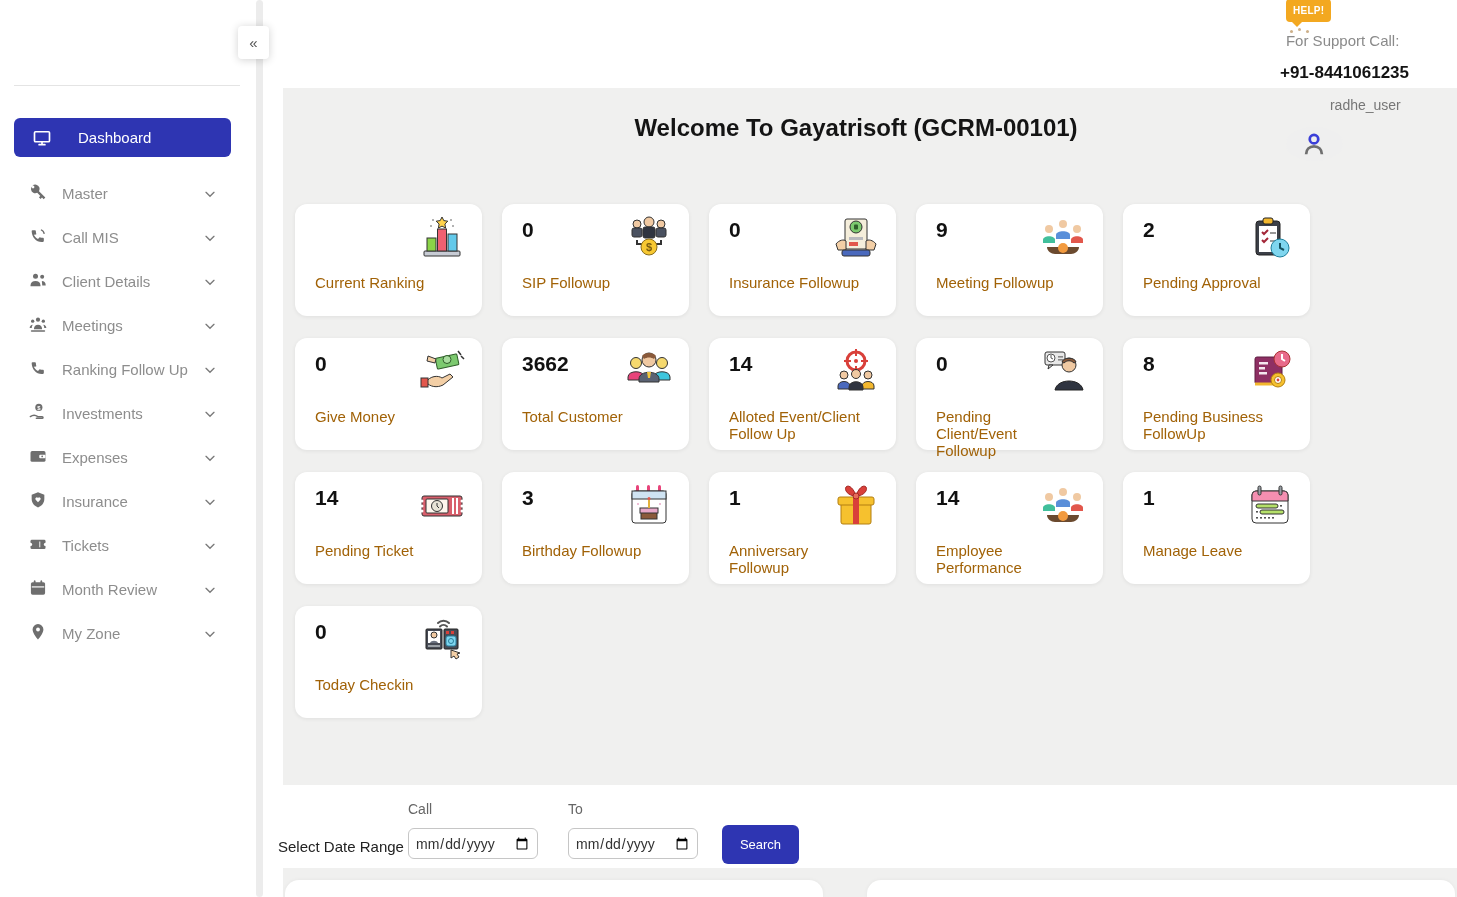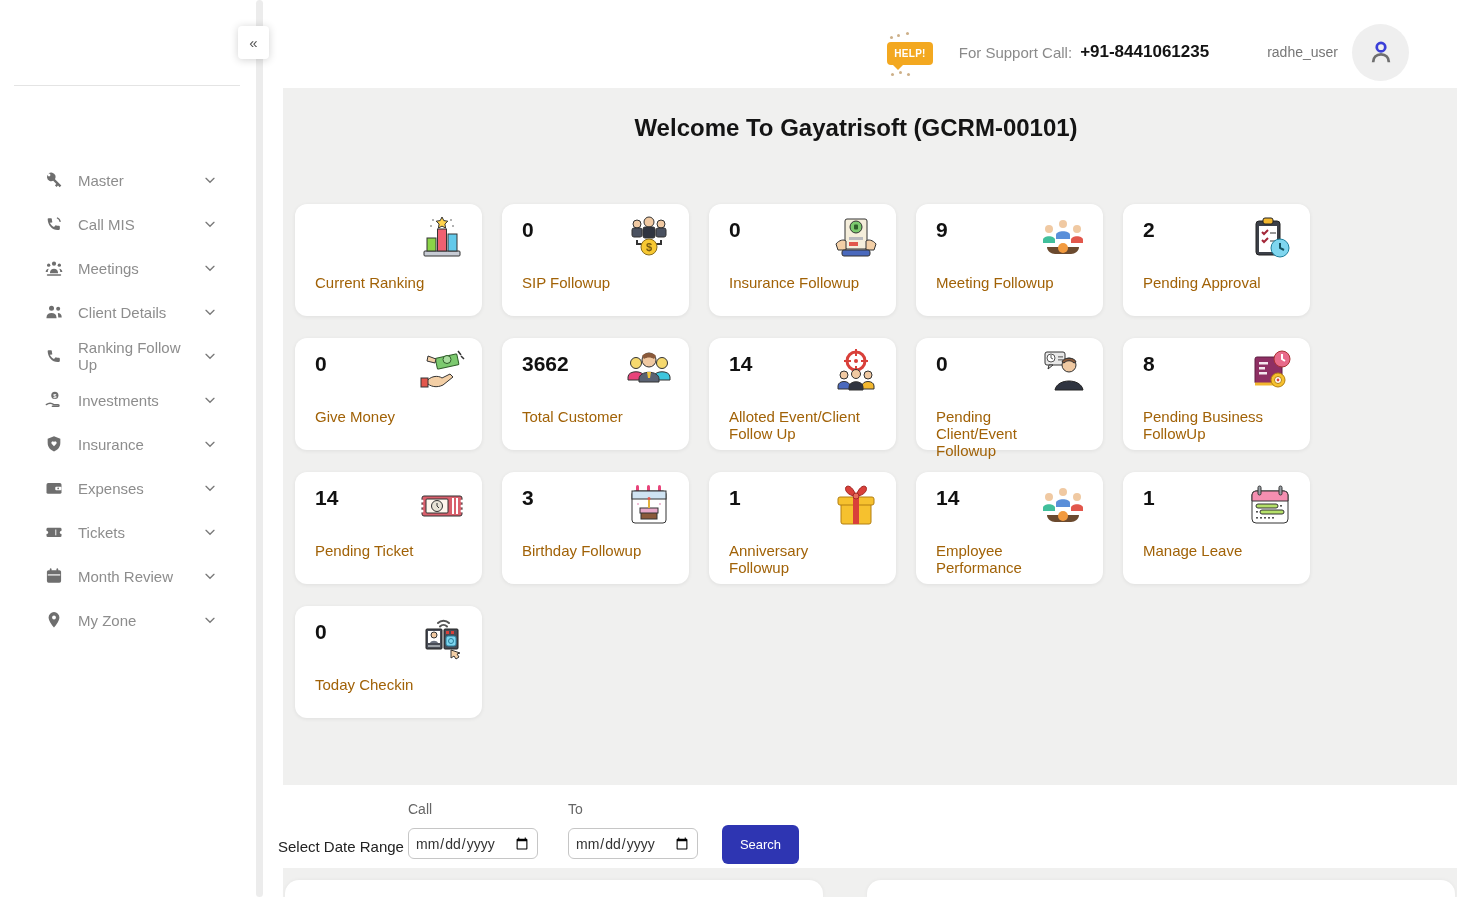--- a/index.html
+++ b/index.html
@@ -14,30 +14,30 @@
   .logo-divider { position:absolute; left:14px; top:85px; width:226px; height:1px; background:#e4e4e4; }
   .scroll-strip { position:absolute; left:256px; top:0; width:7px; height:897px; background:#ececec; border-radius:4px; z-index:4; }
   .collapse-btn { position:absolute; left:238px; top:26px; width:31px; height:33px; background:#fff; border:none;
     border-radius:4px; box-shadow:0 1px 8px rgba(0,0,0,.18); z-index:9; color:#555; font-size:15px; cursor:pointer;
     display:flex; align-items:center; justify-content:center; }
 
   .menu-active { position:absolute; left:14px; top:118px; width:217px; height:39px; background:var(--accent,#2e35b2);
     border-radius:6px; display:flex; align-items:center; gap:12px; padding-left:18px; color:#fff; cursor:pointer; }
   .menu-active .s-label { color:#fff; font-size:15px; }
   .side-menu { position:absolute; left:0; top:158px; width:255px; }
-  .side-item { height:44px; display:flex; align-items:center; padding-left:44px; cursor:pointer; }
+  .side-item { height:44px; display:flex; align-items:flex-end; padding-left:28px; cursor:pointer; }
   .s-icon { width:20px; height:20px; display:inline-flex; color:#6e6e6e; flex:0 0 20px; }
   .s-icon svg { width:20px; height:20px; }
   .s-label { margin-left:14px; font-size:15px; color:#8d8d8d; flex:1; }
   .s-chev { margin-right:37px; width:16px; height:16px; color:#7a7a7a; }
   .s-chev svg { width:16px; height:16px; }
 
   
   .topbar { position:absolute; left:255px; top:0; width:1202px; height:88px; background:#fff; }
-  .topbar-right { position:absolute; right:48px; top:0; height:104px; display:flex; align-items:center; gap:14px; }
+  .topbar-right { position:absolute; right:48px; top:0; height:104px; display:flex; gap:14px;flex-direction:column; }
   .help-wrap { position:relative; margin-right:12px; }
   .help-badge { position:relative; background:var(--help,#f3a820); color:#fff; font-size:10px; font-weight:bold;
     padding:6px 7px; border-radius:4px; letter-spacing:.3px; cursor:pointer; }
   .help-badge::after { content:""; position:absolute; left:6px; bottom:-5px; border:5px solid transparent; border-top-color:var(--help,#f3a820); border-bottom:0; }
   .help-dots-top, .help-dots-bottom { position:absolute; width:3px; height:3px; border-radius:50%; background:#cdb089; }
   .help-dots-top { left:10px; top:-9px; box-shadow:9px -2px 0 #cdb089, -7px 2px 0 #cdb089; }
   .help-dots-bottom { left:12px; bottom:-13px; box-shadow:8px 2px 0 #cdb089, -8px 2px 0 #cdb089; }
   .support-label { font-size:15px; color:#8a8a8a; }
   .support-phone { font-size:17px; color:#141414; font-weight:bold; margin-left:-6px; }
   .username { font-size:14px; color:#767676; margin-left:44px; }
@@ -94,40 +94,63 @@
         <svg viewBox="0 0 56 56">
           <circle cx="28" cy="20" r="7" fill="none" stroke="#3b3fd8" stroke-width="4.5"></circle>
           <path d="M15 45c0-8 5.5-13 13-13s13 5 13 13" fill="none" stroke="#6f6f6f" stroke-width="4.5"></path>
         </svg>
       </span>
     </div>
   </div>
 
   <div class="sidebar">
     <div class="logo-divider"></div>
+    <div class="menu-active">
+      <span class="s-icon" style="color:#fff">
+        <svg viewBox="0 0 24 24">
+            <rect x="3" y="4.5" width="18" height="12" rx="1.3" fill="none" stroke="currentColor" stroke-width="2"></rect>
+            <path d="M12 16.5v3M8.5 20h7" stroke="currentColor" stroke-width="2" stroke-linecap="round"></path>
+          </svg>
+      </span>
+      <span class="s-label">Dashboard</span>
+    </div>
     <div class="side-menu">
         <div class="side-item">
           <span class="s-icon">
             <svg viewBox="0 0 24 24" fill="currentColor">
               <path d="M13.2 11.1l7.6 7.6-2 2-2-2-1.7 1.7-2-2 1.7-1.7-3.7-3.7a5.2 5.2 0 1 1 2.1-1.9zM7.2 7.2a1.6 1.6 0 1 0-2.3-2.3 1.6 1.6 0 0 0 2.3 2.3z"></path>
             </svg>
           </span>
           <span class="s-label">Master</span>
           <span class="s-chev"><svg viewBox="0 0 24 24">
               <path d="M6 9.5l6 6 6-6" fill="none" stroke="currentColor" stroke-width="2" stroke-linecap="round"></path>
             </svg></span>
         </div>
         <div class="side-item">
           <span class="s-icon">
             <svg viewBox="0 0 24 24">
               <path d="M7 10.6c1.1 2.2 2.8 3.9 5 5l1.7-1.7c.3-.3.7-.4 1-.2 1 .3 2.1.5 3.3.5.6 0 1 .4 1 1v2.9c0 .6-.4 1-1 1C10.5 20.1 4.5 14 4.4 6c0-.6.4-1 1-1h3c.6 0 1 .4 1 1 0 1.1.2 2.2.5 3.2.1.3 0 .7-.2 1z" fill="currentColor"></path>
               <path d="M15.5 4.5c2.3.9 3.7 2.6 4 5" fill="none" stroke="currentColor" stroke-width="1.6"></path>
             </svg>
           </span>
           <span class="s-label">Call MIS</span>
+          <span class="s-chev"><svg viewBox="0 0 24 24">
+              <path d="M6 9.5l6 6 6-6" fill="none" stroke="currentColor" stroke-width="2" stroke-linecap="round"></path>
+            </svg></span>
+        </div>
+        <div class="side-item">
+          <span class="s-icon">
+            <svg viewBox="0 0 24 24" fill="currentColor">
+              <circle cx="9" cy="7.5" r="3"></circle>
+              <path d="M3 18.5c0-3.4 2.7-5.2 6-5.2s6 1.8 6 5.2v.9H3z"></path>
+              <circle cx="17" cy="8" r="2.4"></circle>
+              <path d="M16.6 13.2c2.6.2 4.6 1.7 4.6 4.6v.8h-4.1z"></path>
+            </svg>
+          </span>
+          <span class="s-label">Client Details</span>
           <span class="s-chev"><svg viewBox="0 0 24 24">
               <path d="M6 9.5l6 6 6-6" fill="none" stroke="currentColor" stroke-width="2" stroke-linecap="round"></path>
             </svg></span>
         </div>
         <div class="side-item">
           <span class="s-icon">
             <svg viewBox="0 0 24 24" fill="currentColor">
               <circle cx="12" cy="6.8" r="2.5"></circle>
               <circle cx="5.6" cy="8.6" r="2"></circle>
               <circle cx="18.4" cy="8.6" r="2"></circle>
@@ -137,34 +160,20 @@
             </svg>
           </span>
           <span class="s-label">Meetings</span>
           <span class="s-chev"><svg viewBox="0 0 24 24">
               <path d="M6 9.5l6 6 6-6" fill="none" stroke="currentColor" stroke-width="2" stroke-linecap="round"></path>
             </svg></span>
         </div>
         <div class="side-item">
           <span class="s-icon">
             <svg viewBox="0 0 24 24" fill="currentColor">
-              <circle cx="9" cy="7.5" r="3"></circle>
-              <path d="M3 18.5c0-3.4 2.7-5.2 6-5.2s6 1.8 6 5.2v.9H3z"></path>
-              <circle cx="17" cy="8" r="2.4"></circle>
-              <path d="M16.6 13.2c2.6.2 4.6 1.7 4.6 4.6v.8h-4.1z"></path>
-            </svg>
-          </span>
-          <span class="s-label">Client Details</span>
-          <span class="s-chev"><svg viewBox="0 0 24 24">
-              <path d="M6 9.5l6 6 6-6" fill="none" stroke="currentColor" stroke-width="2" stroke-linecap="round"></path>
-            </svg></span>
-        </div>
-        <div class="side-item">
-          <span class="s-icon">
-            <svg viewBox="0 0 24 24" fill="currentColor">
               <path d="M7 10.6c1.1 2.2 2.8 3.9 5 5l1.7-1.7c.3-.3.7-.4 1-.2 1 .3 2.1.5 3.3.5.6 0 1 .4 1 1v2.9c0 .6-.4 1-1 1C10.5 20.1 4.5 14 4.4 6c0-.6.4-1 1-1h3c.6 0 1 .4 1 1 0 1.1.2 2.2.5 3.2.1.3 0 .7-.2 1z"></path>
             </svg>
           </span>
           <span class="s-label">Ranking Follow Up</span>
           <span class="s-chev"><svg viewBox="0 0 24 24">
               <path d="M6 9.5l6 6 6-6" fill="none" stroke="currentColor" stroke-width="2" stroke-linecap="round"></path>
             </svg></span>
         </div>
         <div class="side-item">
           <span class="s-icon">
@@ -175,38 +184,38 @@
             </svg>
           </span>
           <span class="s-label">Investments</span>
           <span class="s-chev"><svg viewBox="0 0 24 24">
               <path d="M6 9.5l6 6 6-6" fill="none" stroke="currentColor" stroke-width="2" stroke-linecap="round"></path>
             </svg></span>
         </div>
         <div class="side-item">
           <span class="s-icon">
             <svg viewBox="0 0 24 24">
-              <path d="M12 2.6l7.6 3v5.2c0 4.9-3.2 8.5-7.6 10.1-4.4-1.6-7.6-5.2-7.6-10.1V5.6z" fill="currentColor"></path>
-              <path d="M12 14.6l-2.8-2.8a1.8 1.8 0 0 1 2.8-2.3 1.8 1.8 0 0 1 2.8 2.3z" fill="#fff"></path>
-            </svg>
-          </span>
-          <span class="s-label">Insurance</span>
-          <span class="s-chev"><svg viewBox="0 0 24 24">
-              <path d="M6 9.5l6 6 6-6" fill="none" stroke="currentColor" stroke-width="2" stroke-linecap="round"></path>
-            </svg></span>
-        </div>
-        <div class="side-item">
-          <span class="s-icon">
-            <svg viewBox="0 0 24 24">
               <rect x="3" y="6" width="18" height="13" rx="2" fill="currentColor"></rect>
               <rect x="13.5" y="10.4" width="7.5" height="4.2" rx="1.2" fill="#fff"></rect>
               <circle cx="17" cy="12.5" r="1" fill="currentColor"></circle>
             </svg>
           </span>
           <span class="s-label">Expenses</span>
+          <span class="s-chev"><svg viewBox="0 0 24 24">
+              <path d="M6 9.5l6 6 6-6" fill="none" stroke="currentColor" stroke-width="2" stroke-linecap="round"></path>
+            </svg></span>
+        </div>
+        <div class="side-item">
+          <span class="s-icon">
+            <svg viewBox="0 0 24 24">
+              <path d="M12 2.6l7.6 3v5.2c0 4.9-3.2 8.5-7.6 10.1-4.4-1.6-7.6-5.2-7.6-10.1V5.6z" fill="currentColor"></path>
+              <path d="M12 14.6l-2.8-2.8a1.8 1.8 0 0 1 2.8-2.3 1.8 1.8 0 0 1 2.8 2.3z" fill="#fff"></path>
+            </svg>
+          </span>
+          <span class="s-label">Insurance</span>
           <span class="s-chev"><svg viewBox="0 0 24 24">
               <path d="M6 9.5l6 6 6-6" fill="none" stroke="currentColor" stroke-width="2" stroke-linecap="round"></path>
             </svg></span>
         </div>
         <div class="side-item">
           <span class="s-icon">
             <svg viewBox="0 0 24 24">
               <rect x="3" y="7" width="18" height="11" rx="1.6" fill="currentColor"></rect>
               <circle cx="3" cy="12.5" r="2" fill="#fff"></circle>
               <circle cx="21" cy="12.5" r="2" fill="#fff"></circle>

